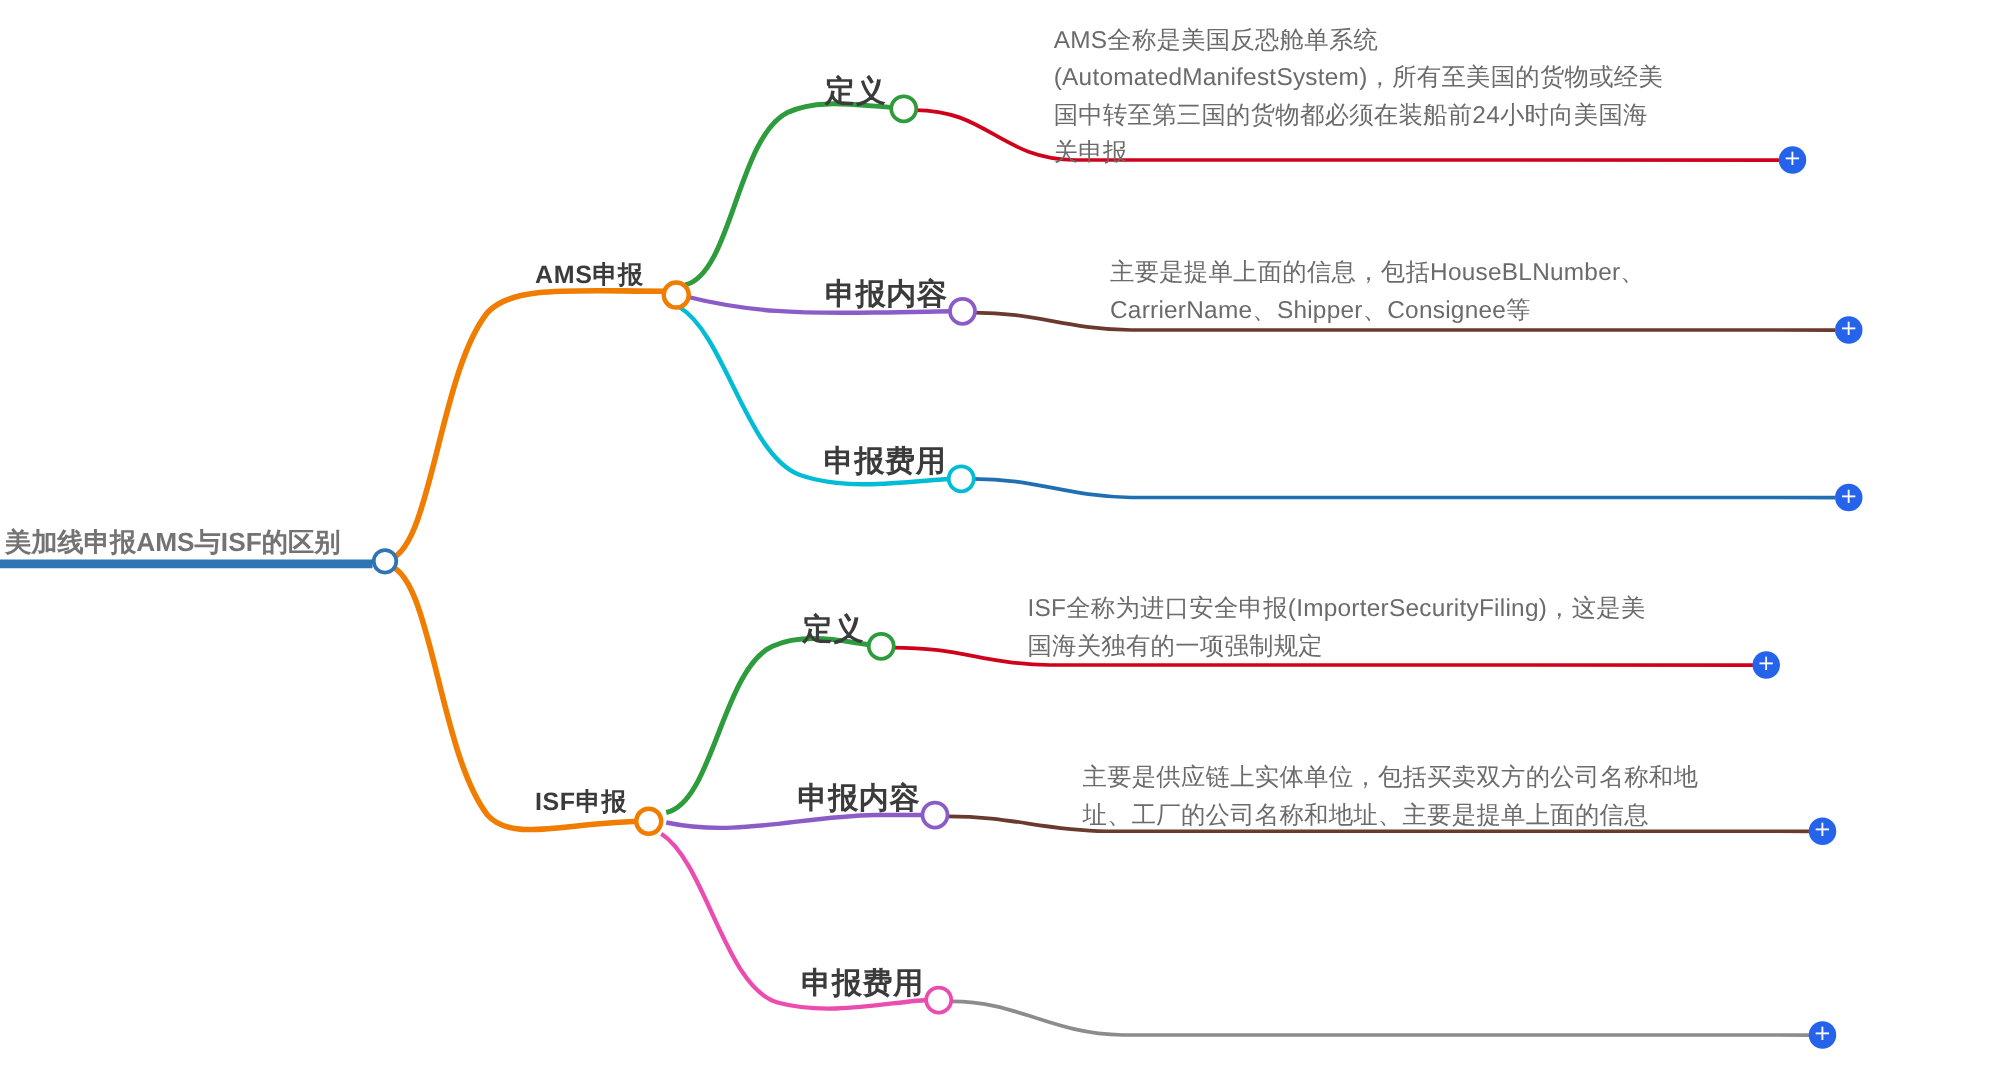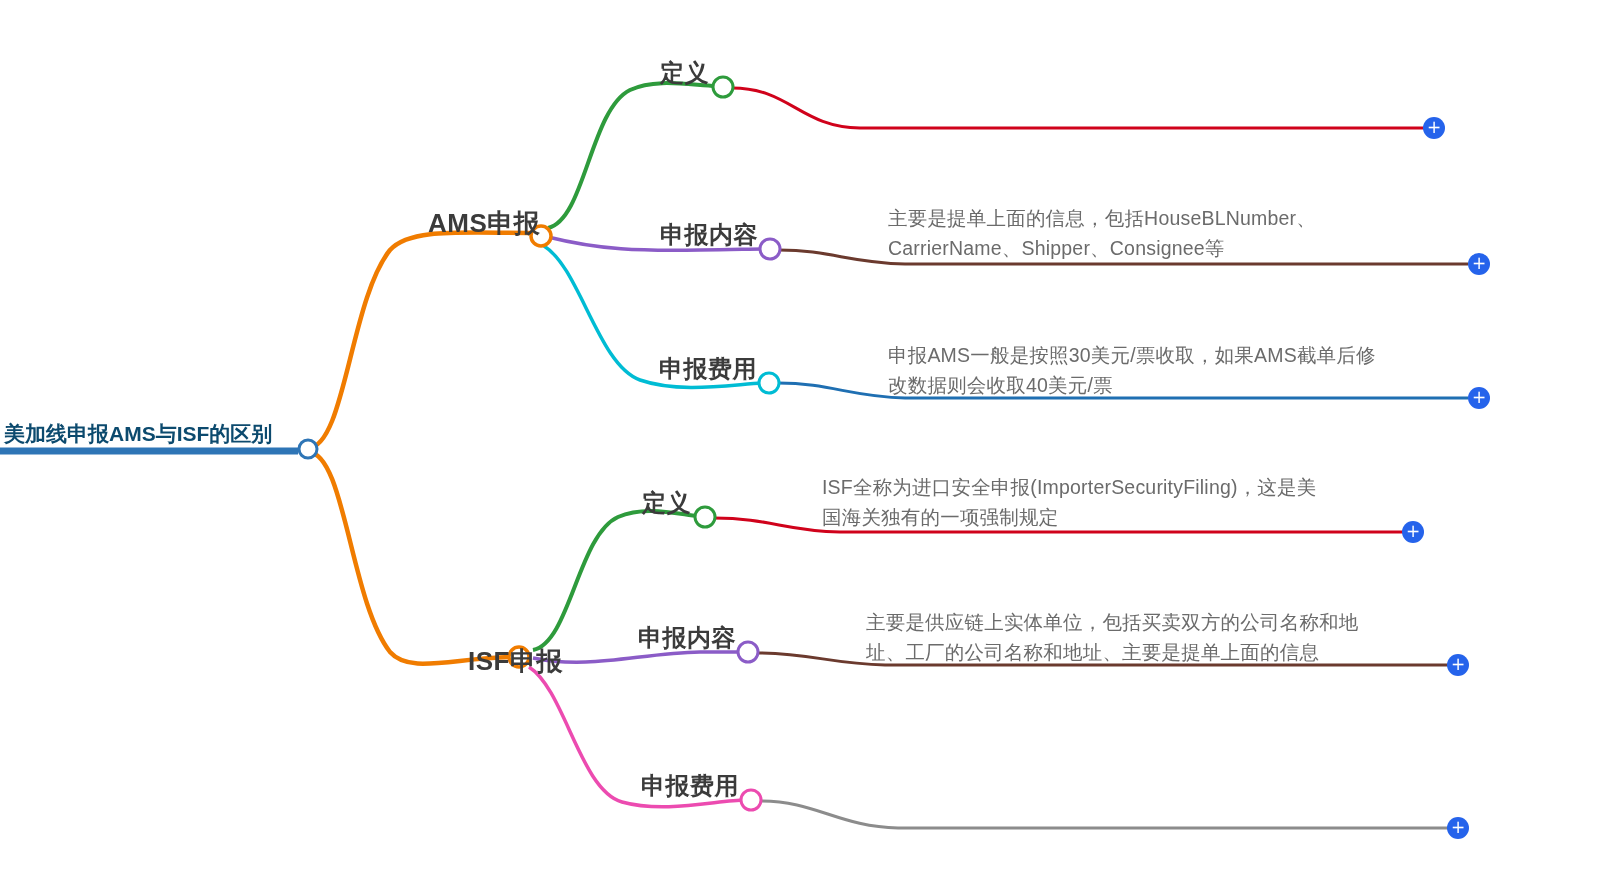--- a/index.html
+++ b/index.html
@@ -30,21 +30,21 @@
   .node-label {
     position: absolute;
     font-weight: bold;
     color: #3b3b3b;
     white-space: nowrap;
     letter-spacing: 0.5px;
   }
   .root-label {
     position: absolute;
     font-weight: bold;
-    color: #0c4a6e;
+    color: #737373;
     white-space: nowrap;
     font-size: 21px;
     left: 4px;
     top: 420px;
     letter-spacing: 0px;
   }
   .leaf-text {
     position: absolute;
     color: #6b6b6b;
     font-size: 19.5px;
@@ -59,21 +59,21 @@
     border-radius: 50%;
     background: #2563eb;
     color: #ffffff;
     font-size: 17px;
     line-height: 20px;
     text-align: center;
     font-weight: 400;
     cursor: pointer;
     font-family: "DejaVu Sans", sans-serif;
   }
-  .branch-label-1 { font-size: 26px; }
+  .branch-label-1 { font-size: 20px; }
   .branch-label-2 { font-size: 24px; }
 </style>
 </head>
 <body>
 
 <div id="canvas">
 
   <svg class="links" viewBox="0 0 1602 870" xmlns="http://www.w3.org/2000/svg">
 
     <line x1="0" y1="451" x2="298" y2="451" stroke="#2E75B6" stroke-width="7"></line>
@@ -116,34 +116,36 @@
     <circle cx="769" cy="383" r="10" fill="#ffffff" stroke="#00BCD4" stroke-width="3"></circle>
 
     <circle cx="705" cy="517" r="10" fill="#ffffff" stroke="#2E9B3C" stroke-width="3"></circle>
     <circle cx="748" cy="652" r="10" fill="#ffffff" stroke="#8B5CC7" stroke-width="3"></circle>
     <circle cx="751" cy="800" r="10" fill="#ffffff" stroke="#EC4BB0" stroke-width="3"></circle>
   </svg>
 
   <div class="root-label">美加线申报AMS与ISF的区别</div>
 
   <div class="node-label branch-label-1" style="left:428px; top:206px;">AMS申报</div>
-  <div class="node-label branch-label-1" style="left:428px; top:644px;margin-left:40px;">ISF申报</div>
+  <div class="node-label branch-label-1" style="left:428px; top:628px;">ISF申报</div>
 
   <div class="node-label branch-label-2" style="left:660px; top:57px;">定义</div>
   <div class="node-label branch-label-2" style="left:660px; top:219px;">申报内容</div>
   <div class="node-label branch-label-2" style="left:659px; top:353px;">申报费用</div>
 
   <div class="node-label branch-label-2" style="left:642px; top:487px;">定义</div>
   <div class="node-label branch-label-2" style="left:638px; top:622px;">申报内容</div>
   <div class="node-label branch-label-2" style="left:641px; top:770px;">申报费用</div>
 
+  <div class="leaf-text" style="left:843px; top:17px; width:600px;">AMS全称是美国反恐舱单系统
+(AutomatedManifestSystem)，所有至美国的货物或经美
+国中转至第三国的货物都必须在装船前24小时向美国海
+关申报</div>
   <div class="leaf-text" style="left:888px; top:203px; width:590px;">主要是提单上面的信息，包括HouseBLNumber、
 CarrierName、Shipper、Consignee等</div>
-  <div class="leaf-text" style="left:888px; top:340px; width:590px;">申报AMS一般是按照30美元/票收取，如果AMS截单后修
-改数据则会收取40美元/票</div>
 
   <div class="leaf-text" style="left:822px; top:472px; width:590px;">ISF全称为进口安全申报(ImporterSecurityFiling)，这是美
 国海关独有的一项强制规定</div>
   <div class="leaf-text" style="left:866px; top:607px; width:590px;">主要是供应链上实体单位，包括买卖双方的公司名称和地
 址、工厂的公司名称和地址、主要是提单上面的信息</div>
 
   <div class="plus-btn" style="left:1423px; top:117px;">+</div>
   <div class="plus-btn" style="left:1468px; top:253px;">+</div>
   <div class="plus-btn" style="left:1468px; top:387px;">+</div>
 

